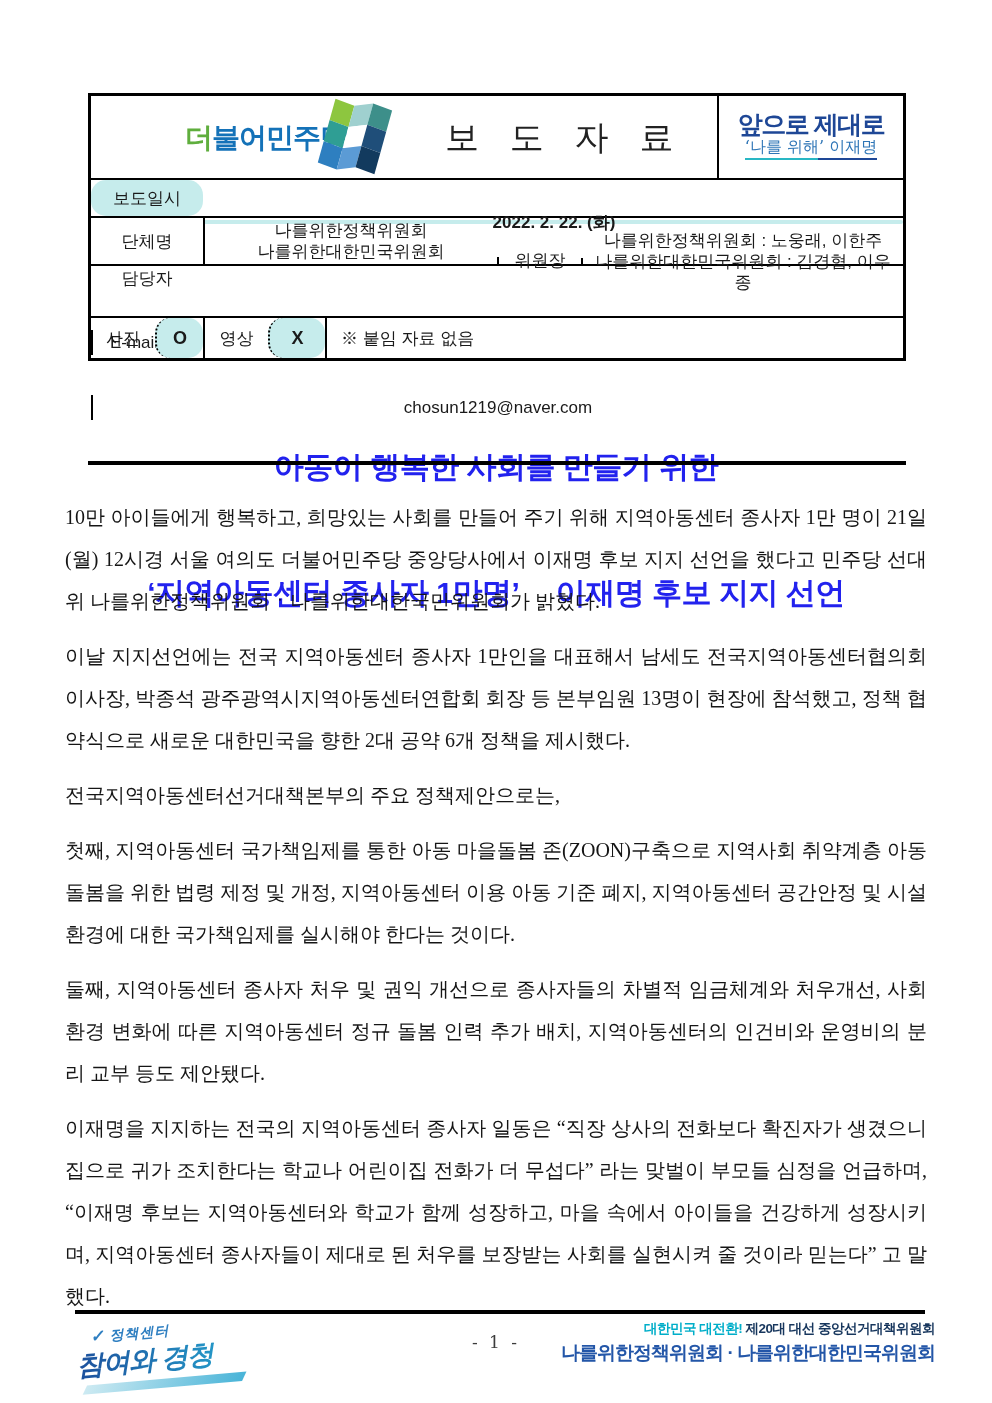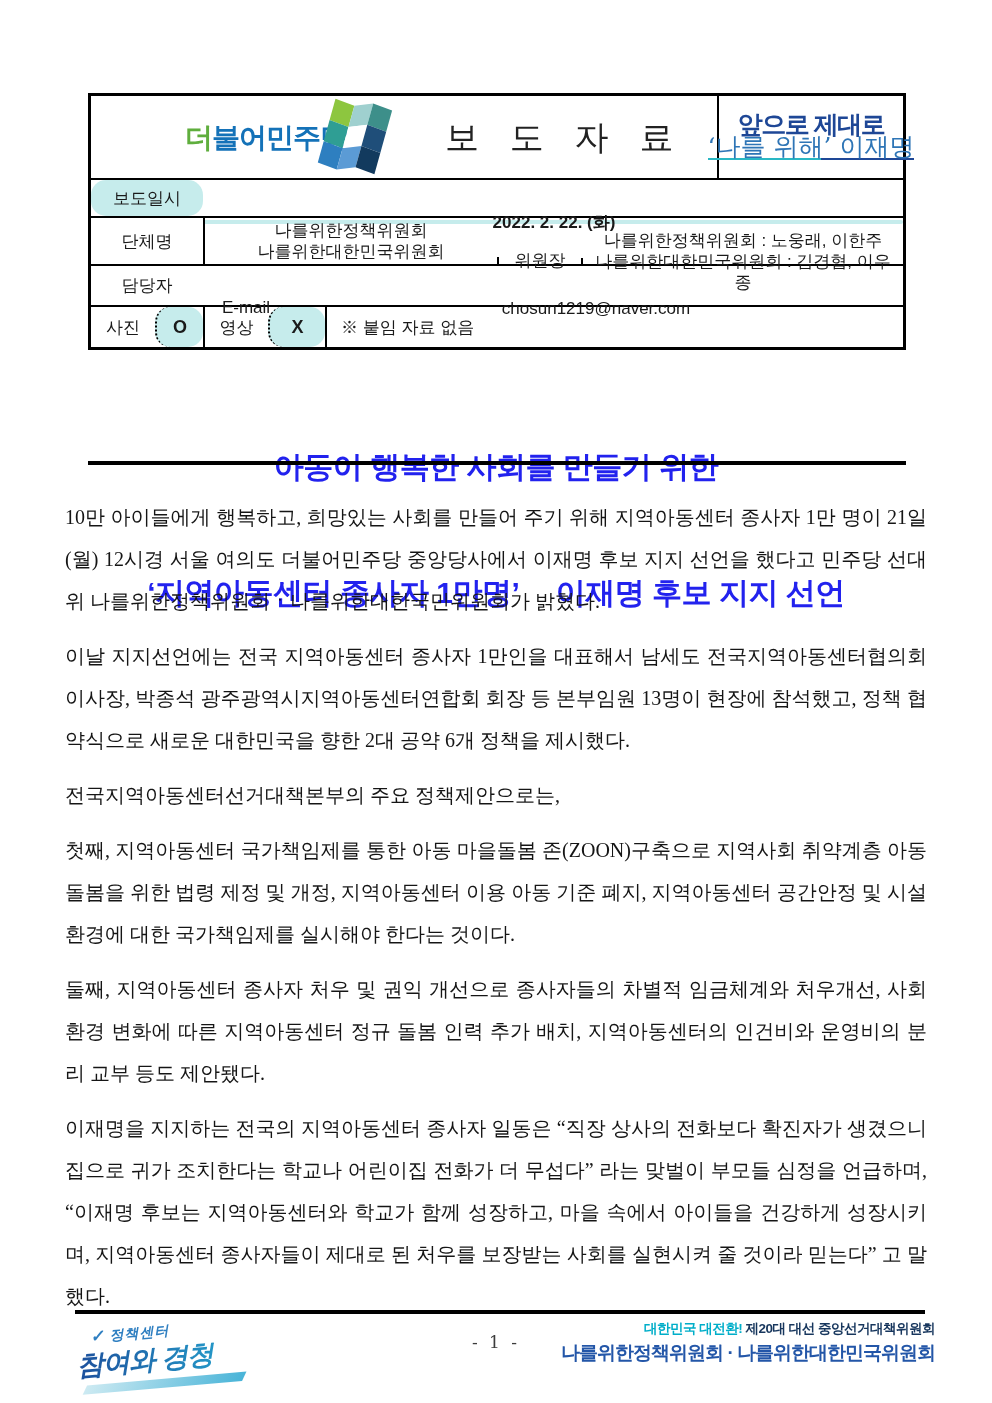--- a/index.html
+++ b/index.html
@@ -56,29 +56,29 @@
     padding-left: 10px;
   }
   .slogan-cell {
     width: 186px; border-left: 2px solid #000;
     display: flex; flex-direction: column; align-items: center; justify-content: center;
     padding: 4px 6px;
   }
   .slogan-line1 { font-size: 25px; font-weight: 800; color: #1e4796; letter-spacing: -1.5px; white-space: nowrap; }
   .slogan-line2 {
     font-family: "DejaVu Serif", "Liberation Serif", serif;
-    font-size: 25px; color: #2e75b6; white-space: nowrap; margin-top: 1px;
+    font-size: 16px; color: #2e75b6; white-space: nowrap; margin-top: 1px;
     padding-bottom: 3px;
     background: linear-gradient(90deg, #29b7c4 0 55%, #1e4796 55% 100%) no-repeat bottom/100% 2px;
   }
 
   
   .r-date { height: 38px; }
   .r-org  { height: 48px; }
-  .r-contact { height: 41px; }
+  .r-contact { height: 52px; flex-direction: column; }
   .r-media { height: 42px; }
   .lab { font-weight: 400; }
   .c-lab1 { width: 112px; }
   .c-val1 { width: 294px; }
   .c-lab2 { width: 84px; margin-top: 39px; }
   .c-val2 { flex: 1; margin-top: 40px; }
   .c-photo { width: 64px; }
   .c-o { width: 48px; }
   .c-video { width: 65px; }
   .c-x { width: 57px; }

